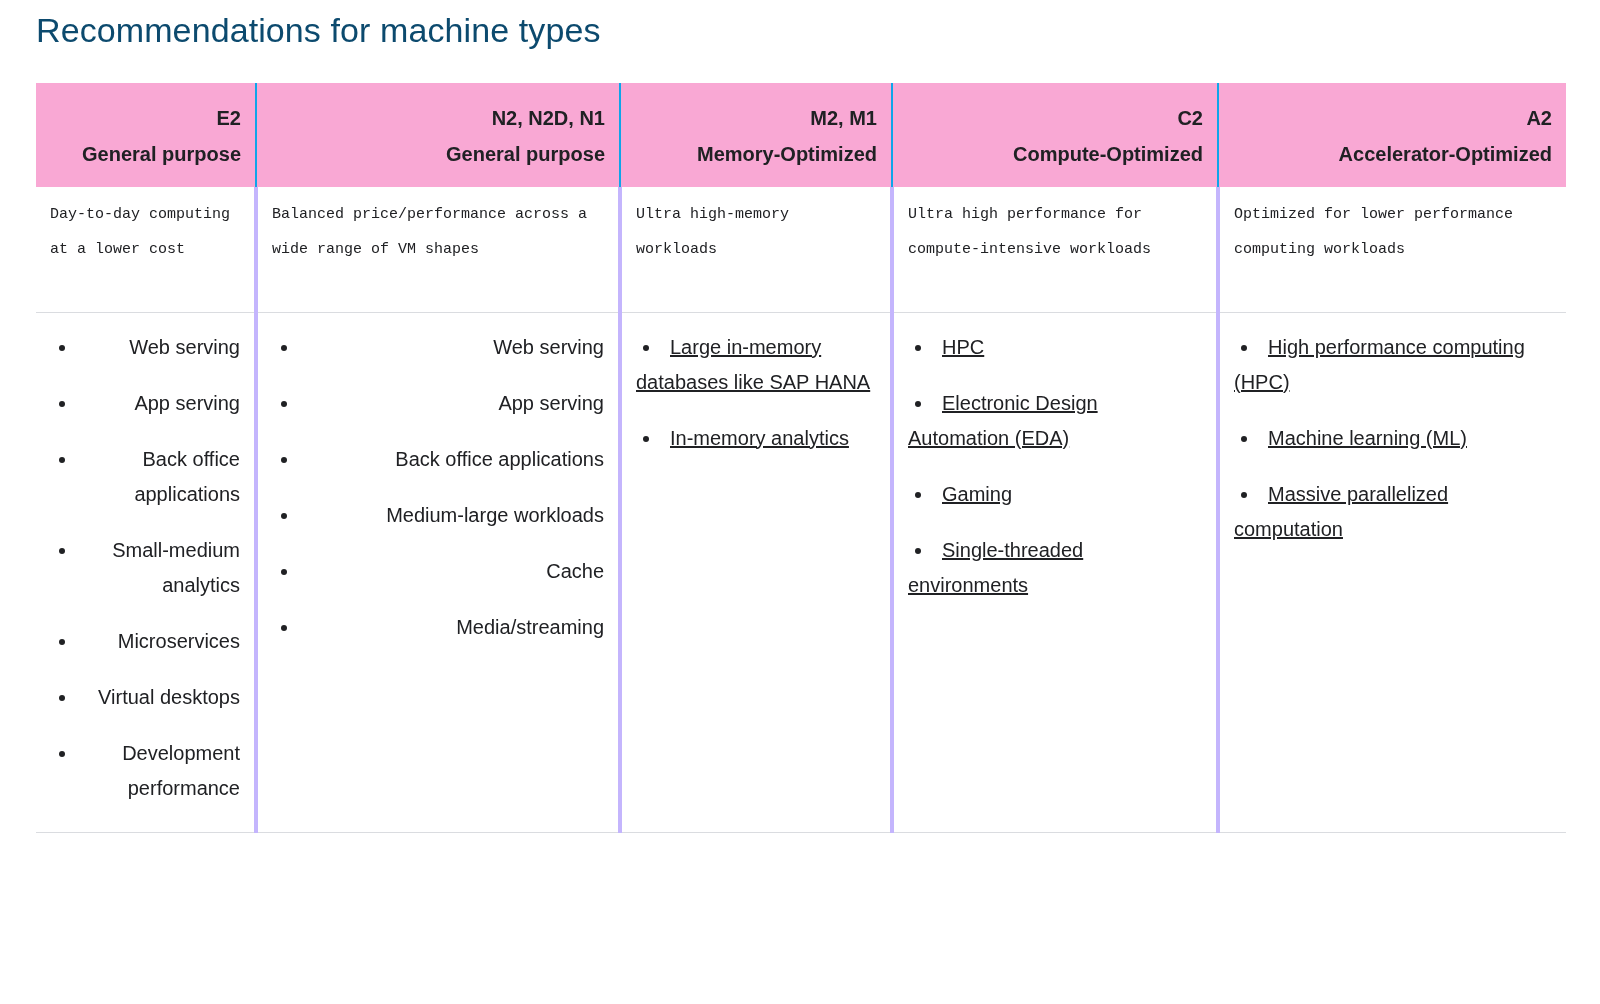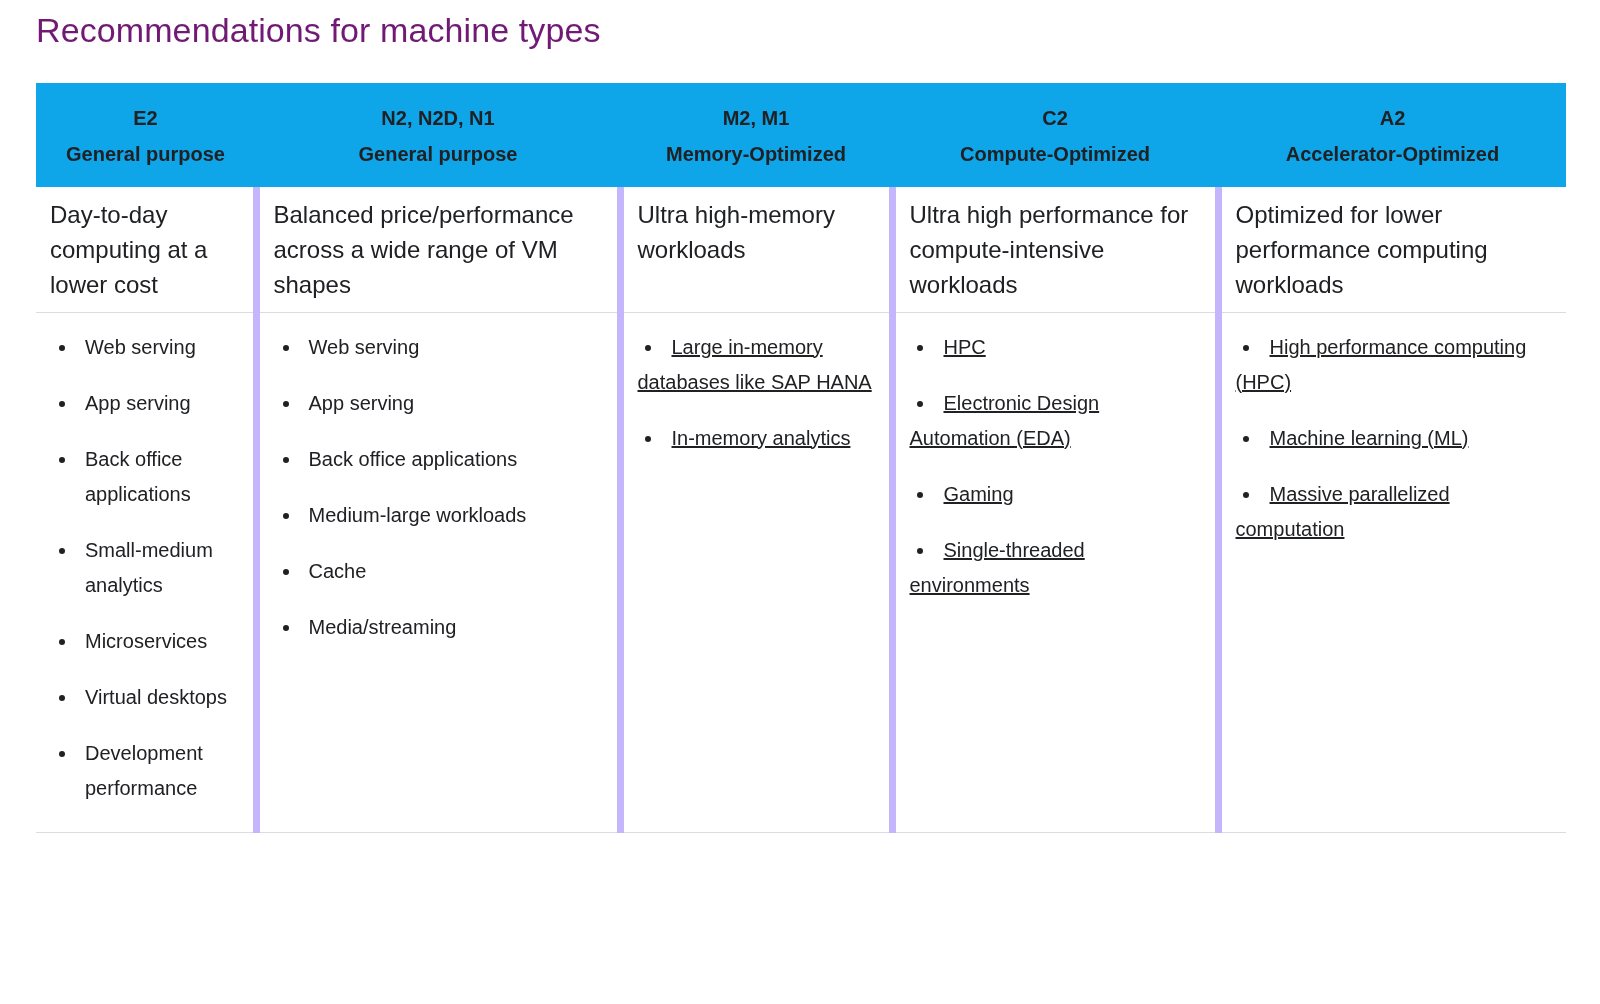--- a/index.html
+++ b/index.html
@@ -15,21 +15,21 @@
     box-sizing: border-box;
     padding: 8px 34px 0 36px;
     overflow: hidden;
     background: #ffffff;
   }
   h1.page-title {
     margin: 0;
     font-size: 34px;
     line-height: 44px;
     font-weight: 400;
-    color: #701a75;
+    color: #0c4a6e;
     letter-spacing: 0.1px;
   }
   p.intro {
     margin: 57px 0 0 0;
     font-size: 22px;
     line-height: 30px;
     font-weight: 400;
     color: #202124;
   }
   table.machine-table {
@@ -38,64 +38,65 @@
     table-layout: fixed;
     width: 1530px;
   }
   col.c0 { width: 220px; }
   col.c1 { width: 364px; }
   col.c2 { width: 272px; }
   col.c3 { width: 326px; }
   col.c4 { width: 348px; }
 
   th.hcell {
-    background: #0ea5e9;
-    text-align: center;
+    background: #f9a8d4;
+    text-align: right;
     vertical-align: top;
     box-sizing: border-box;
     height: 104px;
     padding: 17px 14px 0 14px;
     font-size: 20px;
     font-weight: 700;
     line-height: 36px;
     color: #202124;
   }
   th.hcell + th.hcell { border-left: 2px solid #0ea5e9; }
 
   td.desc {
     vertical-align: top;
     box-sizing: border-box;
     height: 125px;
     padding: 10px 14px 0 14px;
-    font-size: 24px;
+    font-size: 15px;
     line-height: 35px;
     border-bottom: 1px solid #dadce0;
+    font-family: Liberation Mono, monospace;
   }
   td.list-cell {
     vertical-align: top;
     box-sizing: border-box;
     padding: 17px 14px 26px 14px;
     font-size: 20px;
     border-bottom: 1px solid #dadce0;
   }
-  td + td { border-left: 7px solid #c4b5fd; }
+  td + td { border-left: 4px solid #c4b5fd; }
 
   ul.workloads {
     margin: 0;
     padding: 0;
     list-style: none;
   }
   ul.workloads li {
     line-height: 35px;
     margin: 0 0 21px 0;
   }
   ul.workloads li:last-child { margin-bottom: 0; }
 
   
-  ul.outside { padding-left: 28px; }
+  ul.outside { padding-left: 28px; text-align: right; }
   ul.outside li {
     list-style: disc outside;
     padding-left: 7px;
   }
 
   
   ul.inside li {
     list-style: disc inside;
     text-indent: 7px;
     text-decoration: underline;

